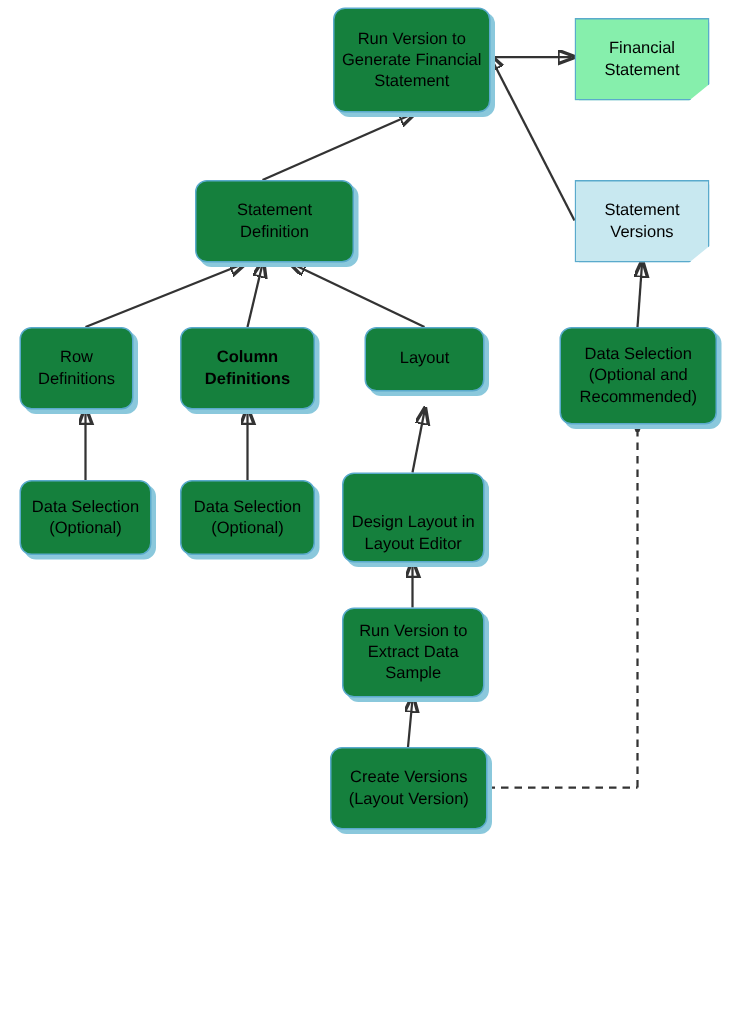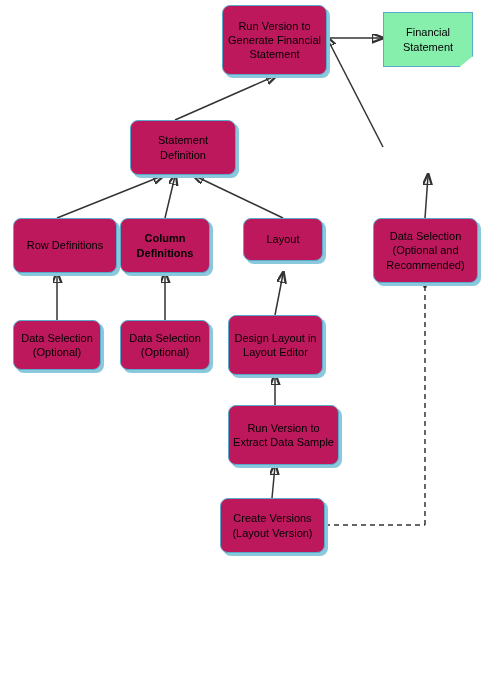--- a/index.html
+++ b/index.html
@@ -14,21 +14,21 @@
     }
 
     .diagram {
       position: relative;
       width: 503px;
       height: 675px;
     }
 
     .node {
       position: absolute;
-      background: #be185d;
+      background: #15803d;
       border: 1.5px solid #5aaacc;
       border-radius: 8px;
       text-align: center;
       display: flex;
       align-items: center;
       justify-content: center;
       line-height: 1.3;
       padding: 4px;
       box-shadow: 3px 3px 0px #8ac8dc;
     }
@@ -104,22 +104,26 @@
   <div style="position:absolute; left:383px; top:12px; width:90px; height:55px; background:#86efac; border:1.5px solid #5aaacc; text-align:center; display:flex; align-items:center; justify-content:center; line-height:1.3; padding:4px; box-shadow:3px 3px 0px #8ac8dc; clip-path: polygon(0 0, 100% 0, 100% 80%, 85% 100%, 0 100%);">
     <span>Financial
 Statement</span>
   </div>
 
   <div class="node" style="left:130px; top:120px; width:106px; height:55px;">
     <span>Statement
 Definition</span>
   </div>
 
+  <div style="position:absolute; left:383px; top:120px; width:90px; height:55px; background:#c8e8f0; border:1.5px solid #5aaacc; text-align:center; display:flex; align-items:center; justify-content:center; line-height:1.3; padding:4px; box-shadow:3px 3px 0px #8ac8dc; clip-path: polygon(0 0, 100% 0, 100% 80%, 85% 100%, 0 100%);">
+    <span>Statement
+Versions</span>
+  </div>
 
-  <div class="node" style="left:13px; top:218px; width:104px; height:55px;">
+  <div class="node" style="left:13px; top:218px; width:76px; height:55px;">
     <span>Row
 Definitions</span>
   </div>
 
   <div class="node" style="left:120px; top:218px; width:90px; height:55px;font-weight:bold;">
     <span>Column
 Definitions</span>
   </div>
 
   <div class="node" style="left:243px; top:218px; width:80px; height:43px;">
@@ -129,27 +133,27 @@
   <div class="node" style="left:13px; top:320px; width:88px; height:50px;">
     <span>Data Selection
 (Optional)</span>
   </div>
 
   <div class="node" style="left:120px; top:320px; width:90px; height:50px;">
     <span>Data Selection
 (Optional)</span>
   </div>
 
-  <div class="node" style="left:228px; top:315px; width:95px; height:60px;">
+  <div class="node" style="left:228px; top:315px; width:95px; height:60px;align-items:flex-end;">
     <span>Design Layout
 in Layout
 Editor</span>
   </div>
 
-  <div class="node" style="left:228px; top:405px; width:111px; height:60px;">
+  <div class="node" style="left:228px; top:405px; width:95px; height:60px;">
     <span>Run Version to
 Extract Data
 Sample</span>
   </div>
 
   <div class="node" style="left:220px; top:498px; width:105px; height:55px;">
     <span>Create  Versions
 (Layout Version)</span>
   </div>
 

